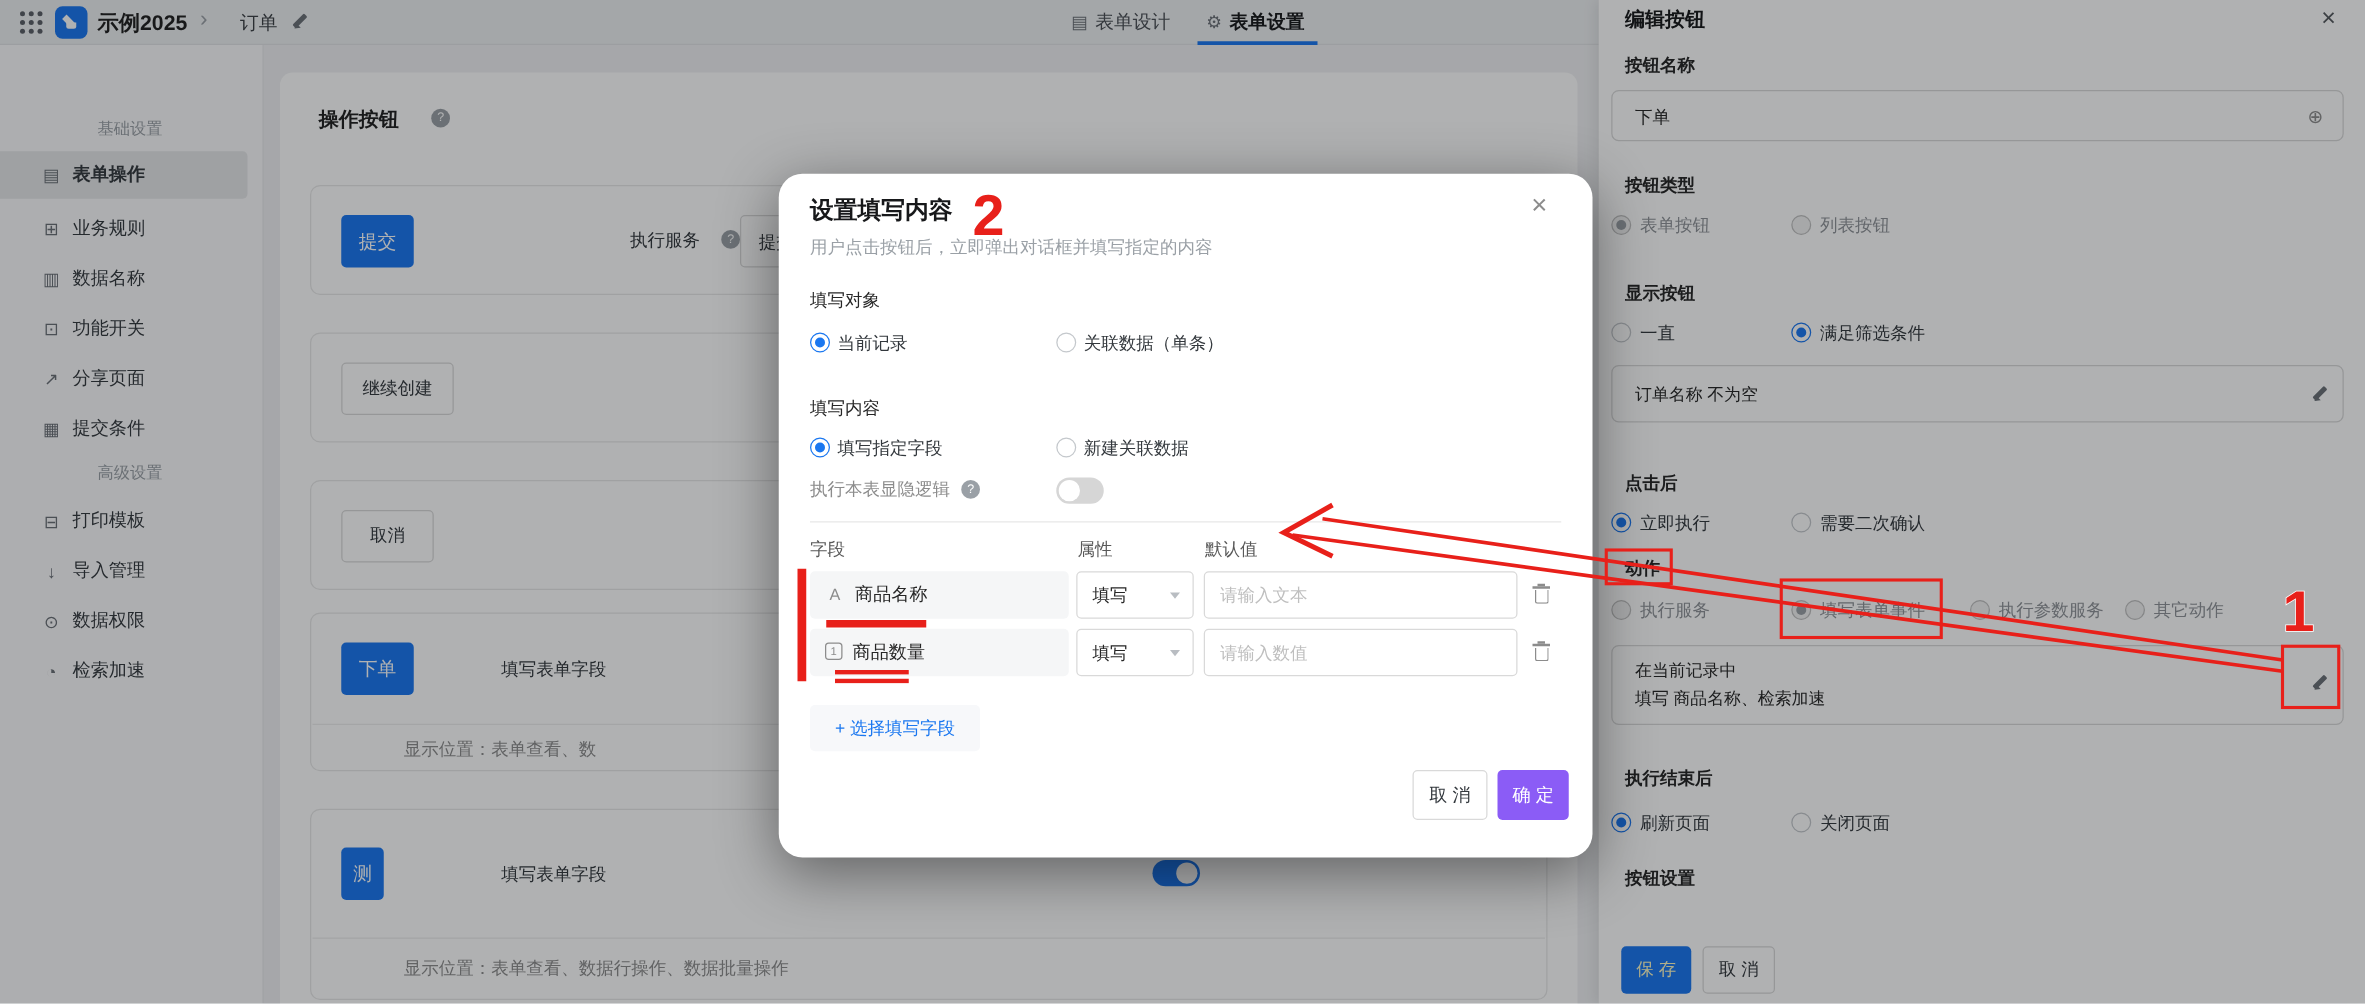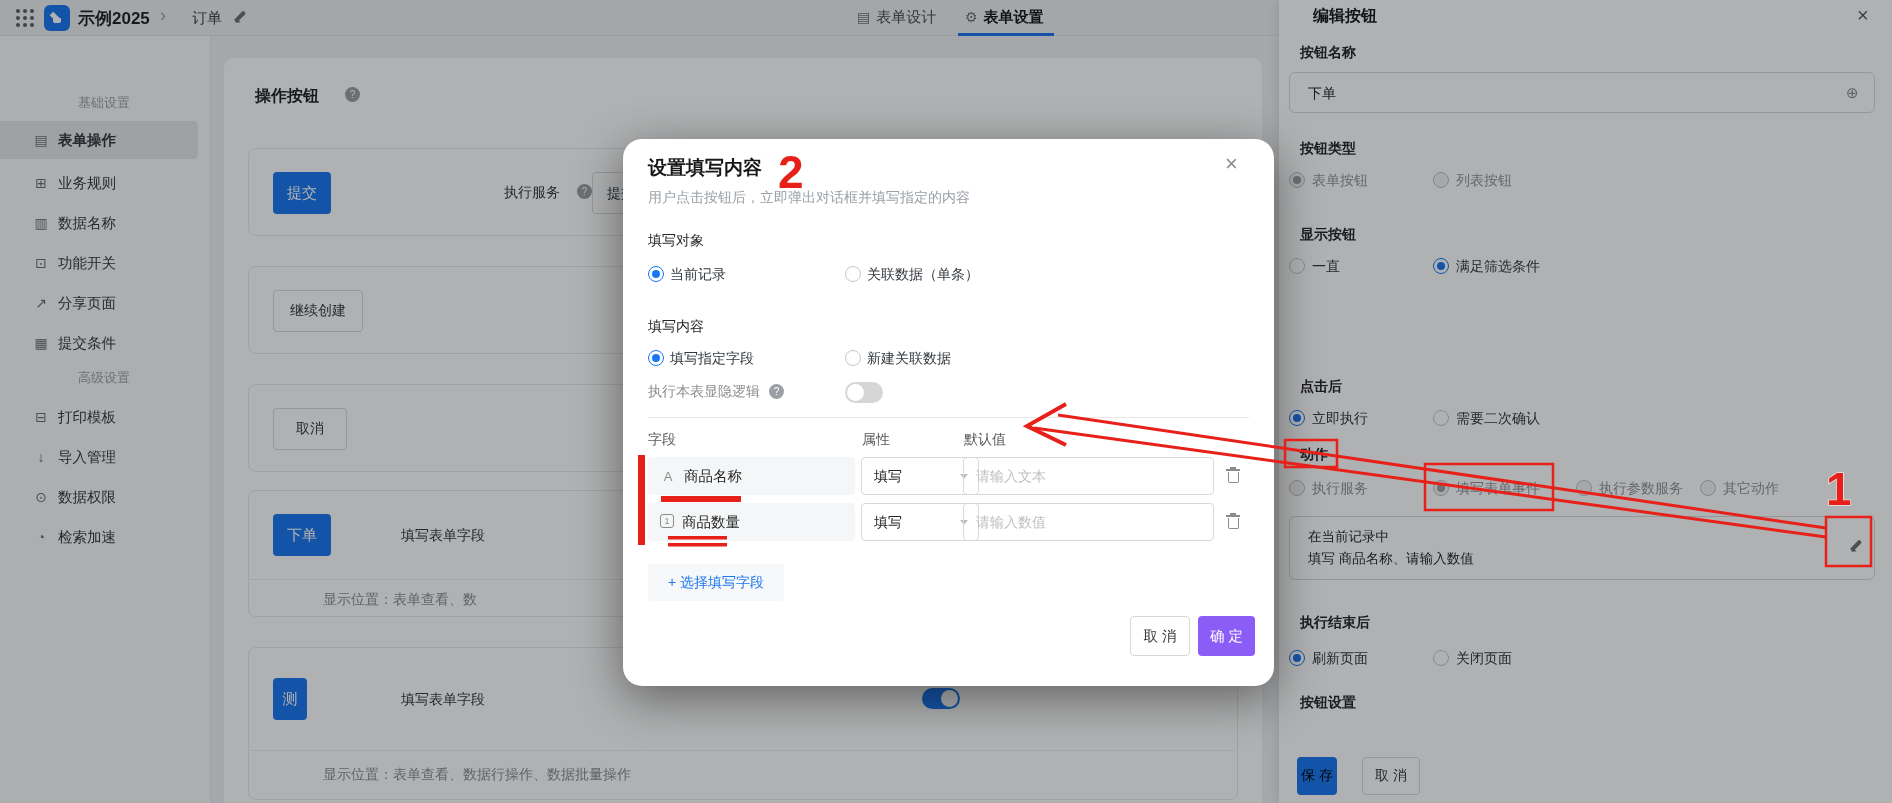--- a/index.html
+++ b/index.html
@@ -70,43 +70,43 @@
   #modal { position:absolute; left:623px; top:139px; width:651px; height:547px; background:#fff; border-radius:19px; box-shadow:0 12px 48px rgba(0,0,0,.45); z-index:50; }
   #modal .mtitle { position:absolute; left:25px; top:16px; font-size:19px; font-weight:bold; color:#17181a; }
   #modal .mclose { position:absolute; left:602px; top:12px; font-size:22px; color:#8c8c8c; cursor:pointer; }
   #modal .msub { position:absolute; left:25px; top:50px; font-size:14px; color:#9aa0a6; }
   #modal .glabel { position:absolute; left:25px; font-size:14px; color:#262626; }
   #modal .dim-label { color:#8c8c8c; }
   .thead { position:absolute; font-size:14px; color:#595959; }
   .fieldchip { position:absolute; left:25px; width:207px; height:38px; background:#f5f6f7; border-radius:4px; line-height:38px; font-size:14.5px; color:#262626; }
   .fico { display:inline-block; width:16px; margin:0 8px 0 12px; text-align:center; color:#8c8c8c; font-size:13px; }
   .fico.numico { width:14px; height:14px; line-height:12px; border:1.5px solid #8c8c8c; border-radius:3px; font-size:9px; margin-top:11px; vertical-align:top; }
-  .propsel { position:absolute; left:238px; width:118px; height:38px; border:1px solid #d9d9d9; border-radius:4px; line-height:36px; font-size:14px; color:#262626; padding-left:12px; }
+  .propsel { position:absolute; left:238px; width:94px; height:38px; border:1px solid #d9d9d9; border-radius:4px; line-height:36px; font-size:14px; color:#262626; padding-left:12px; }
   .caret { position:absolute; right:10px; top:16px; width:0; height:0; border:4.5px solid transparent; border-top:5.5px solid #b9bdc2; }
   .definput { position:absolute; left:340px; width:251px; height:38px; border:1px solid #d9d9d9; border-radius:4px; line-height:36px; font-size:14px; color:#bfbfbf; padding-left:12px; }
   .trash { position:absolute; left:603px; width:14px; height:16px; cursor:pointer; }
   .trash::before { content:""; position:absolute; left:0; right:0; top:2px; height:2px; background:#8c8c8c; }
   .trash::after { content:""; position:absolute; left:1.5px; right:1.5px; top:5px; bottom:0; border:1.5px solid #8c8c8c; border-top:none; border-radius:0 0 2px 2px; }
   .trash i { position:absolute; left:4px; top:0; width:6px; height:2px; background:#8c8c8c; }
   #addfield { position:absolute; left:25px; top:425px; width:136px; height:37px; background:#f7f8fa; border:none; border-radius:4px; color:#1a77f0; font-size:14px; font-family:inherit; cursor:pointer; }
   .mbtn { position:absolute; top:477px; height:40px; border-radius:4px; font-size:14.5px; font-family:inherit; cursor:pointer; }
   #mcancel { left:507px; width:60px; background:#fff; border:1px solid #d9d9d9; color:#33383d; }
   #mok { left:575px; width:57px; background:#8b5cf6; border:none; color:#fff; }
 
   
   #panel { position:absolute; left:1279px; top:0; width:613px; height:803px; background:#fff; box-shadow:-3px 0 10px rgba(0,0,0,.08); z-index:10; }
-  #panel .ptitle { position:absolute; left:21px; top:6px; font-size:16px; font-weight:bold; color:#17181a;margin-left:13px; }
+  #panel .ptitle { position:absolute; left:21px; top:6px; font-size:16px; font-weight:bold; color:#17181a; }
   #panel .pclose { position:absolute; left:578px; top:4px; font-size:20px; color:#55595e; cursor:pointer; }
   .plabel { position:absolute; left:21px; font-size:14px; font-weight:600; color:#262626; }
   .pbox { position:absolute; left:10px; width:586px; border:1px solid #d9d9d9; border-radius:6px; background:#fff; }
   .pboxtext { position:absolute; left:18px; font-size:13.5px; color:#262626; }
   .iconbtn { position:absolute; cursor:pointer; }
   .globe { position:absolute; font-size:15px; color:#8c8c8c; }
   .pbtn { position:absolute; top:757px; height:38px; border-radius:4px; font-size:14px; font-family:inherit; cursor:pointer; }
-  #psave { left:18px; width:40px; background:#1a77f0; border:none; color:#000000; }
+  #psave { left:18px; width:56px; background:#1a77f0; border:none; color:#fef9c3; }
   #pcancel { left:83px; width:58px; background:#fff; border:1px solid #d9d9d9; color:#33383d; }
 
   
   #anno { position:absolute; inset:0; z-index:90; pointer-events:none; }
 </style>
 </head>
 <body>
 
 <div id="stage">
 
@@ -222,40 +222,44 @@
     <span class="r dis sel" style="left:10px; top:172px;"></span>
     <span class="rlab dim" style="left:33px; top:172px;">表单按钮</span>
     <span class="r dis" style="left:154px; top:172px;"></span>
     <span class="rlab dim" style="left:177px; top:172px;">列表按钮</span>
 
     <span class="plabel" style="top:226px;">显示按钮</span>
     <span class="r" style="left:10px; top:258px;"></span>
     <span class="rlab" style="left:33px; top:258px;">一直</span>
     <span class="r sel" style="left:154px; top:258px;"></span>
     <span class="rlab" style="left:177px; top:258px;">满足筛选条件</span>
+    <div class="pbox" style="top:292px; height:46px;">
+      <span class="pboxtext" style="top:14px;">订单名称 不为空</span>
+      <span class="pencil iconbtn" style="left:558px; top:15px;"></span>
+    </div>
 
     <span class="plabel" style="top:378px;">点击后</span>
     <span class="r sel" style="left:10px; top:410px;"></span>
     <span class="rlab" style="left:33px; top:410px;">立即执行</span>
     <span class="r" style="left:154px; top:410px;"></span>
     <span class="rlab" style="left:177px; top:410px;">需要二次确认</span>
 
     <span class="plabel" style="top:446px;">动作</span>
     <span class="r dis" style="left:10px; top:480px;"></span>
     <span class="rlab dim" style="left:33px; top:480px;">执行服务</span>
     <span class="r dis sel" style="left:154px; top:480px;"></span>
     <span class="rlab dim" style="left:177px; top:480px;">填写表单事件</span>
     <span class="r dis" style="left:297px; top:480px;"></span>
     <span class="rlab dim" style="left:320px; top:480px;">执行参数服务</span>
     <span class="r dis" style="left:421px; top:480px;"></span>
     <span class="rlab dim" style="left:444px; top:480px;">其它动作</span>
 
     <div class="pbox" style="top:516px; height:64px;">
       <span class="pboxtext" style="top:11px;">在当前记录中</span>
-      <span class="pboxtext" style="top:33px;">填写 商品名称、请输入数值</span>
+      <span class="pboxtext" style="top:33px;">填写 商品名称、检索加速</span>
       <span class="pencil iconbtn" style="left:558px; top:22px;"></span>
     </div>
 
     <span class="plabel" style="top:614px;">执行结束后</span>
     <span class="r sel" style="left:10px; top:650px;"></span>
     <span class="rlab" style="left:33px; top:650px;">刷新页面</span>
     <span class="r" style="left:154px; top:650px;"></span>
     <span class="rlab" style="left:177px; top:650px;">关闭页面</span>
 
     <span class="plabel" style="top:694px;">按钮设置</span>

